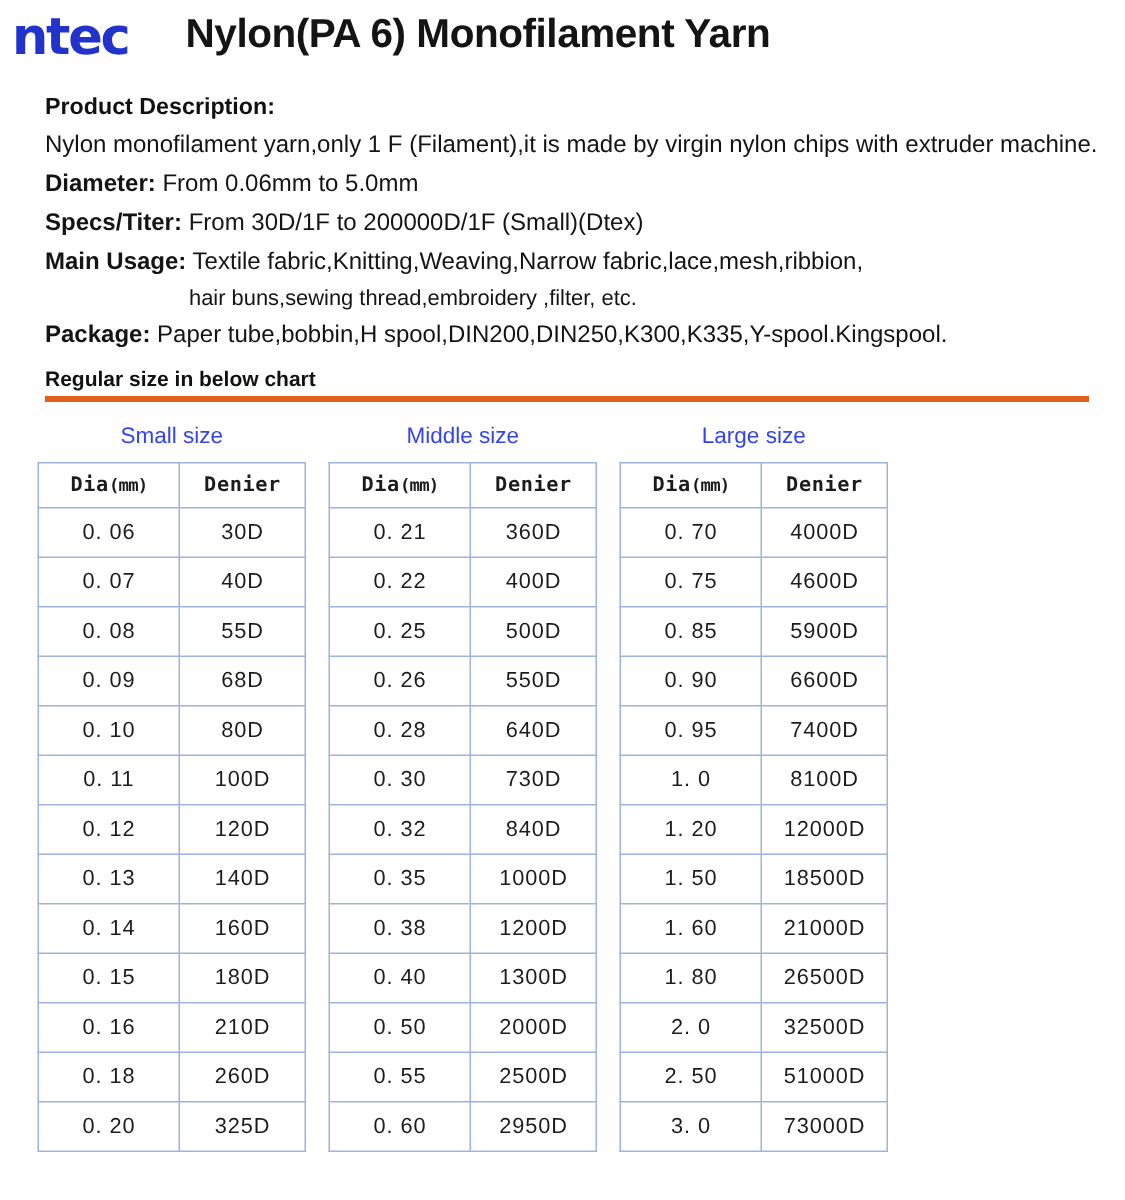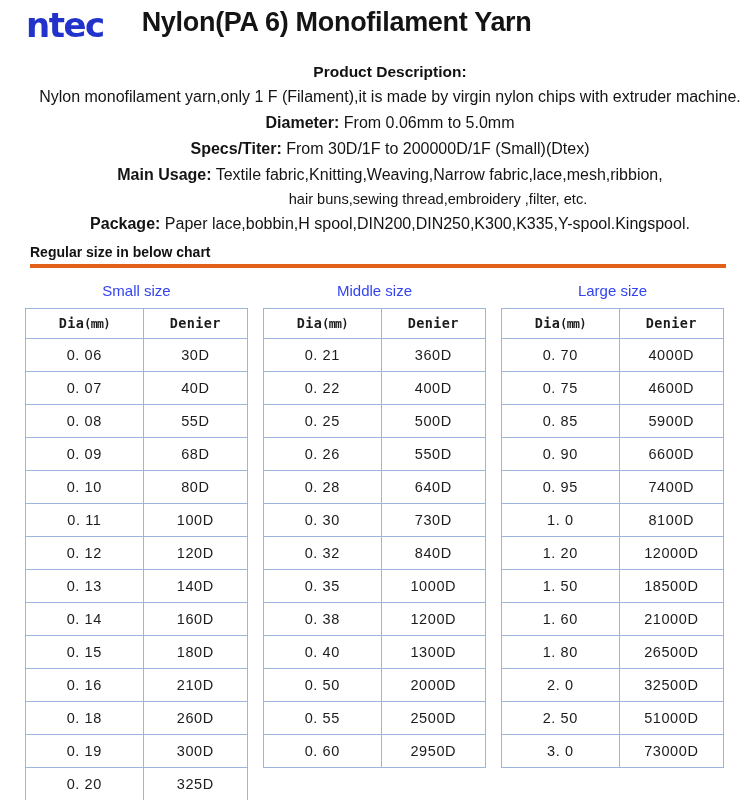--- a/index.html
+++ b/index.html
@@ -14,21 +14,21 @@
   }
 
   
   .header {
     position: relative;
     height: 56px;
     display: flex;
     align-items: flex-start;
   }
   .logo {
-    margin-left: 26px;
+    margin-left: 8px;
     margin-top: 8px;
     font-family: "DejaVu Sans", sans-serif;
     font-weight: bold;
     font-size: 34px;
     letter-spacing: -1.5px;
     color: #2233cc;
     line-height: 1;
     user-select: none;
   }
   .doc-title {
@@ -40,21 +40,20 @@
     letter-spacing: -0.3px;
     color: #141414;
     line-height: 1.1;
     white-space: nowrap;
     text-align: right;
   }
 
   
   .desc {
     padding: 4px 0 0 30px;
-    text-align: center;
   }
   .desc-heading {
     font-weight: bold;
     font-size: 15.5px;
     line-height: 1.55;
     color: #111;
   }
   .desc-line {
     font-size: 16px;
     line-height: 1.62;
@@ -91,21 +90,21 @@
   }
 
   
   .tables {
     display: flex;
     justify-content: flex-start;
     padding: 0 0 0 25px;
     margin-top: 6px;
   }
   .table-block {
-    width: 223px;
+    width: 179px;
   }
   .table-block + .table-block {
     margin-left: 15px;
   }
   .size-title {
     text-align: center;
     color: #3344ee;
     font-size: 15px;
     line-height: 1;
     padding: 9px 0 10px 0;
@@ -169,21 +168,21 @@
   </div>
 
   <div class="desc-line">
     <span class="lbl">Main Usage:</span>
     <span>Textile fabric,Knitting,Weaving,Narrow fabric,lace,mesh,ribbion,</span>
   </div>
   <div class="desc-cont">hair buns,sewing thread,embroidery ,filter, etc.</div>
 
   <div class="desc-line">
     <span class="lbl">Package:</span>
-    <span>Paper lace,bobbin,H spool,DIN200,DIN250,K300,K335,Y-spool.Kingspool.</span>
+    <span>Paper tube,bobbin,H spool,DIN200,DIN250,K300,K335,Y-spool.Kingspool.</span>
   </div>
 </div>
 
 <div class="chart-head-wrap">
   <div class="chart-head">Regular size in below chart</div>
   <div class="orange-rule"></div>
 </div>
 
 <div class="tables">
 
@@ -243,24 +242,20 @@
           </tr>
           <tr>
             <td>0. 16</td>
             <td>210D</td>
           </tr>
           <tr>
             <td>0. 18</td>
             <td>260D</td>
           </tr>
           <tr>
-            <td>0. 19</td>
-            <td>300D</td>
-          </tr>
-          <tr>
             <td>0. 20</td>
             <td>325D</td>
           </tr>
         </tbody>
     </table>
   </div>
 
   <div class="table-block">
     <div class="size-title">Middle size</div>
     <table class="size-table">

